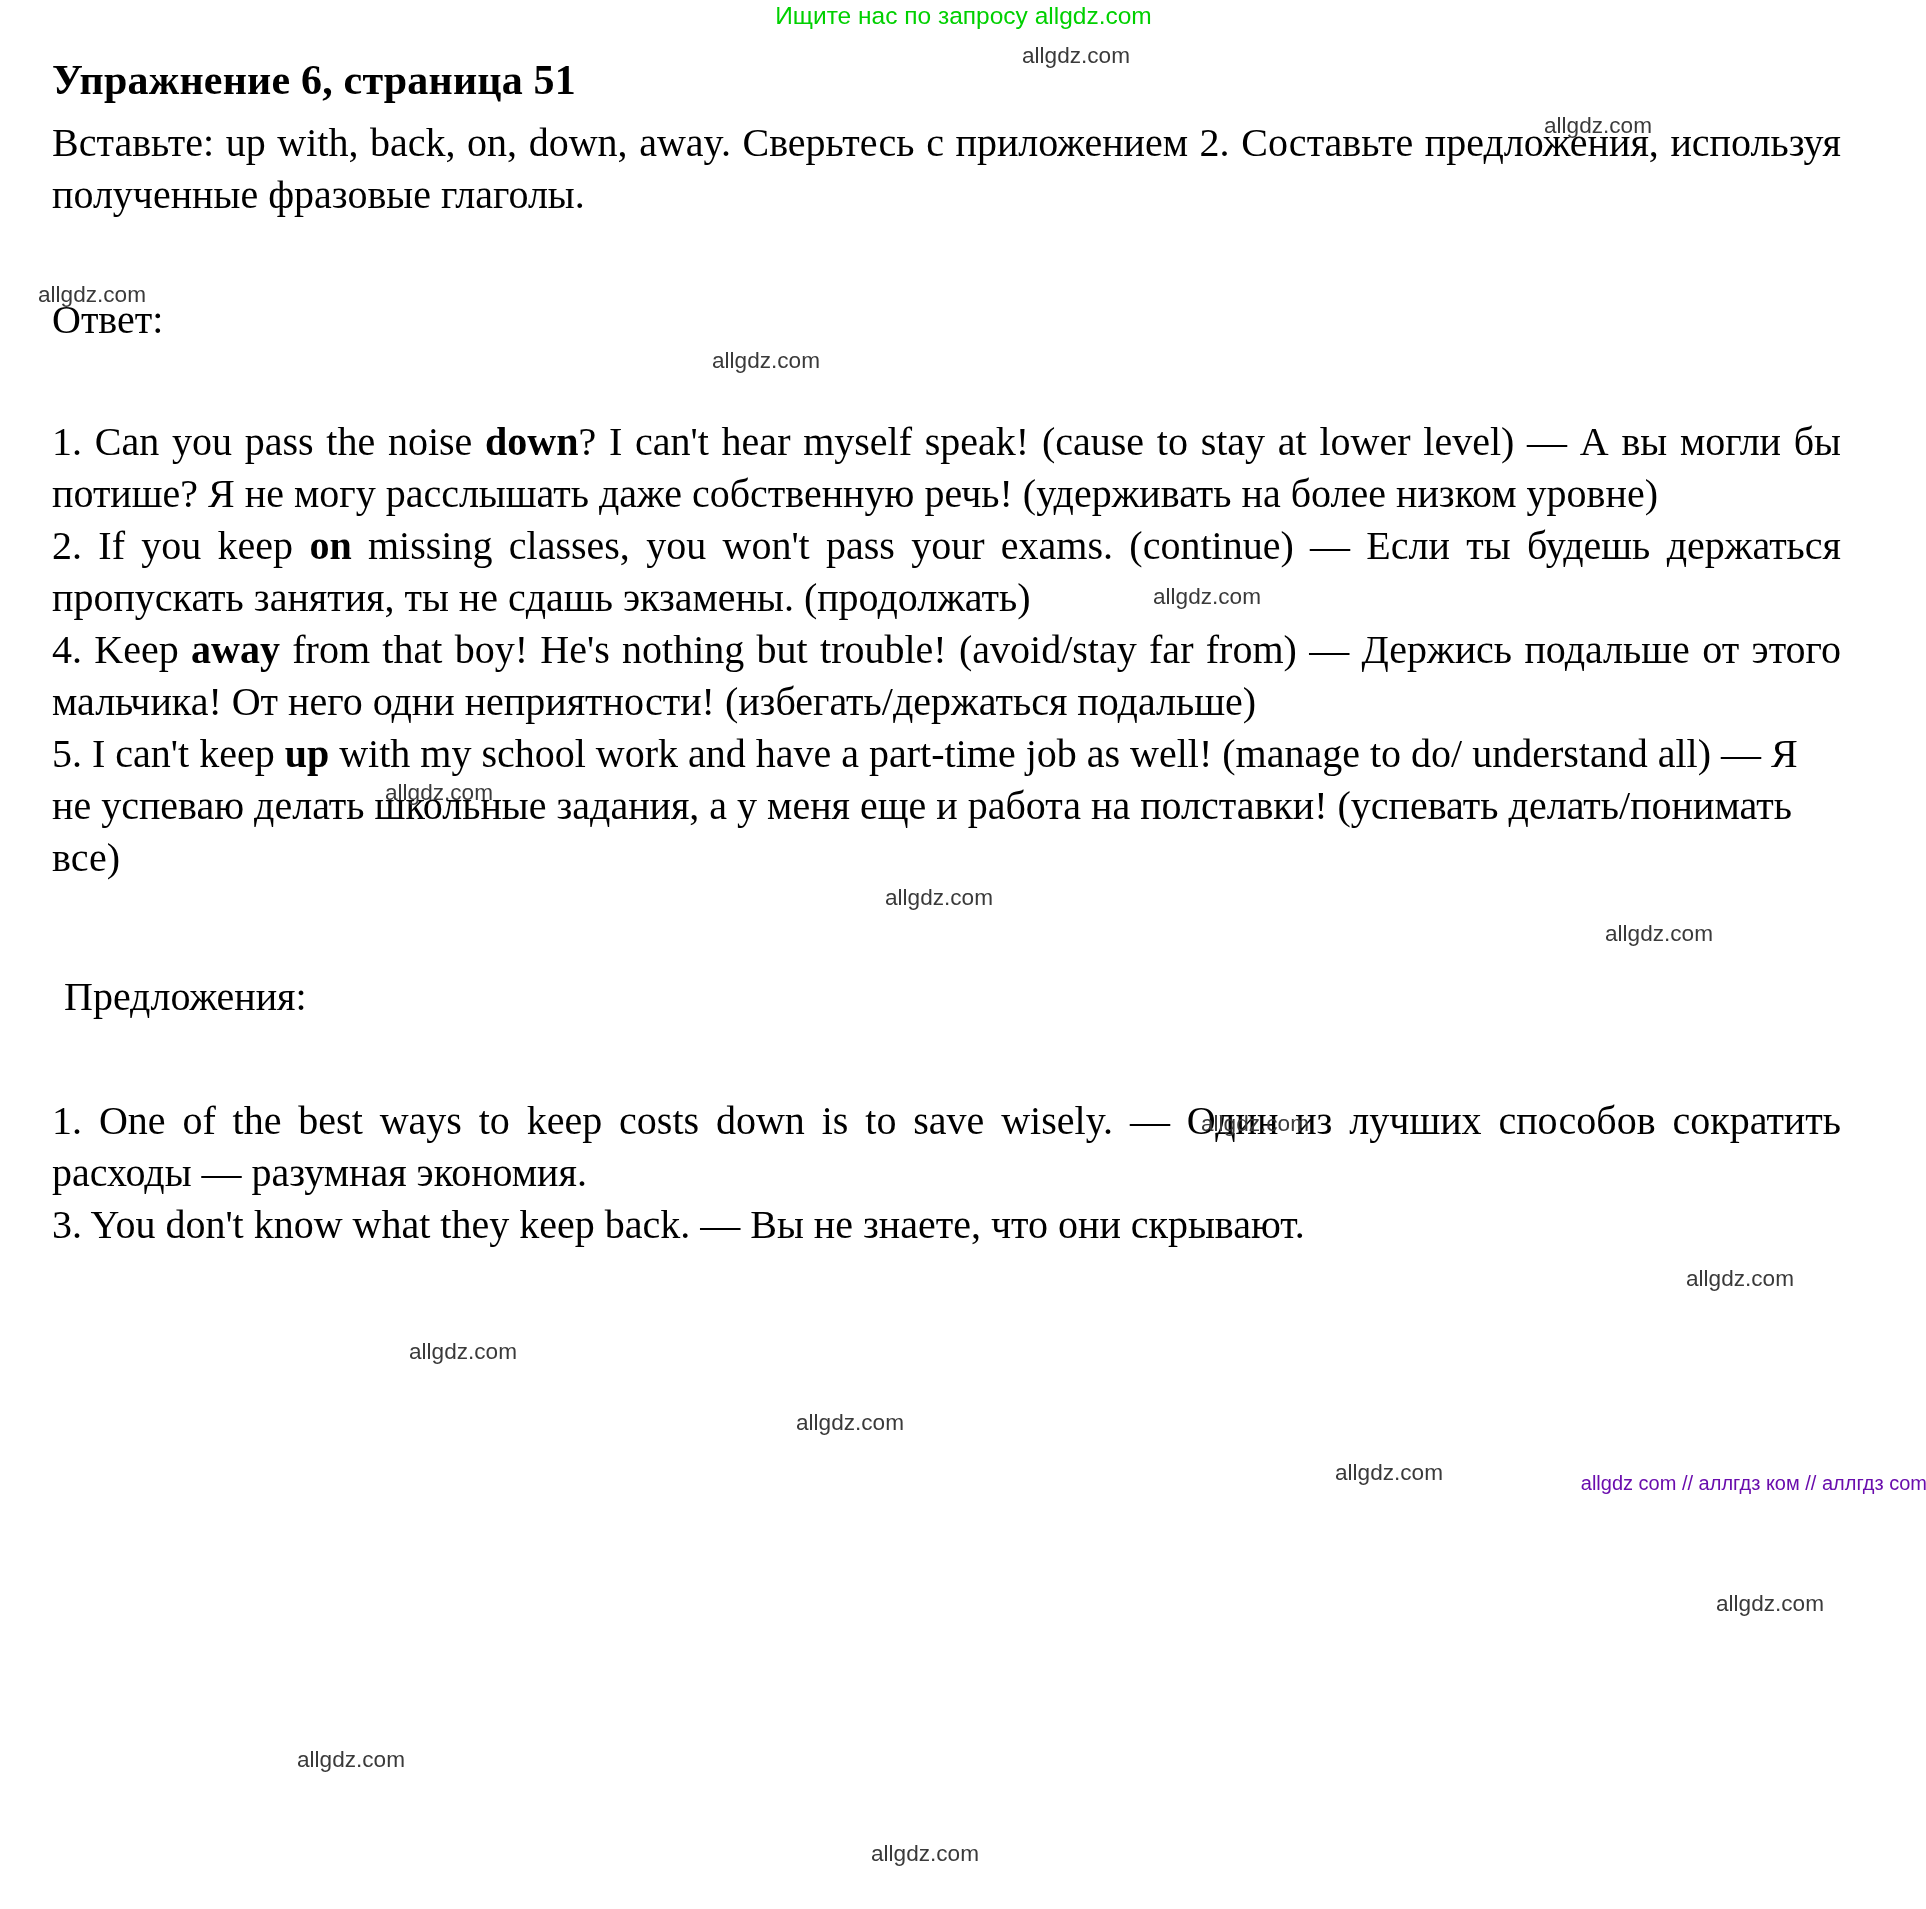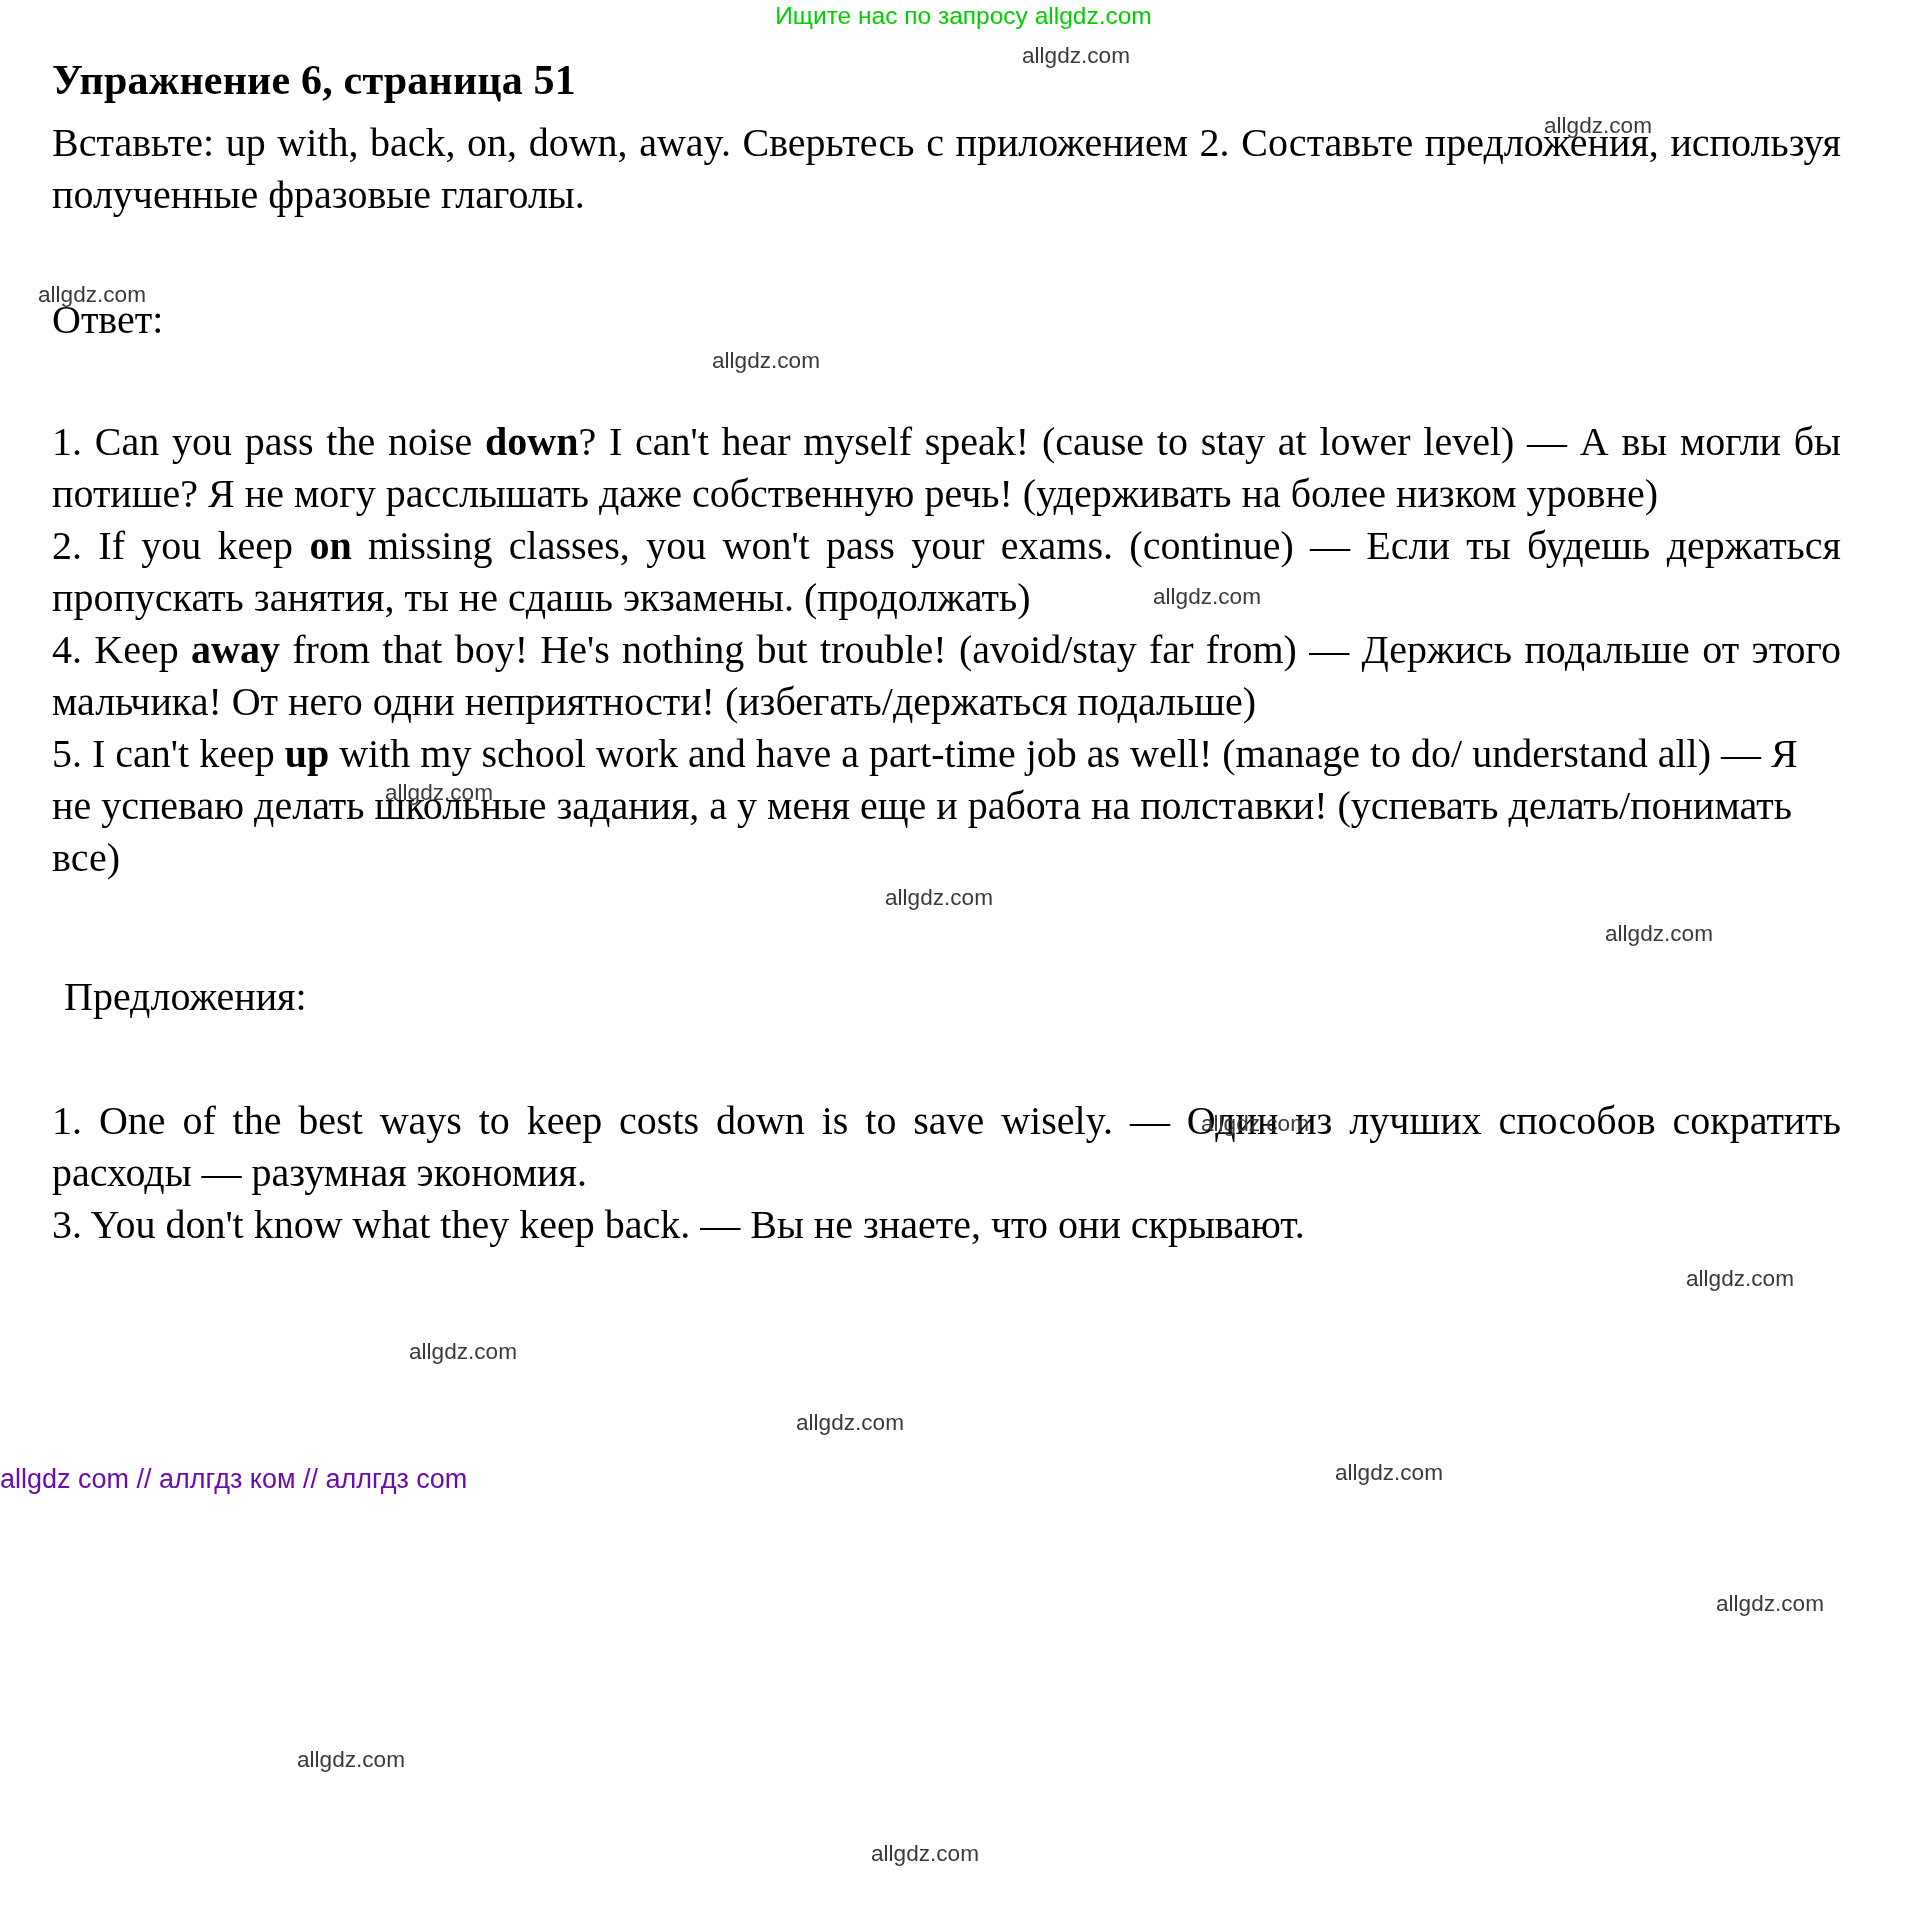--- a/index.html
+++ b/index.html
@@ -114,23 +114,23 @@
     white-space: nowrap;
     pointer-events: none;
   }
 
   
   .footer {
     position: absolute;
     bottom: 13px;
     left: 0;
     width: 100%;
-    text-align: left;
+    text-align: right;
     font-family: "Liberation Sans", sans-serif;
-    font-size: 27px;
+    font-size: 20px;
     color: #6a0dad;
     white-space: nowrap;
   }
 </style>
 </head>
 <body>
 
 <div class="page">
 
   <div class="promo" style="color: rgb(0, 208, 0);">Ищите нас по запросу allgdz.com</div>

